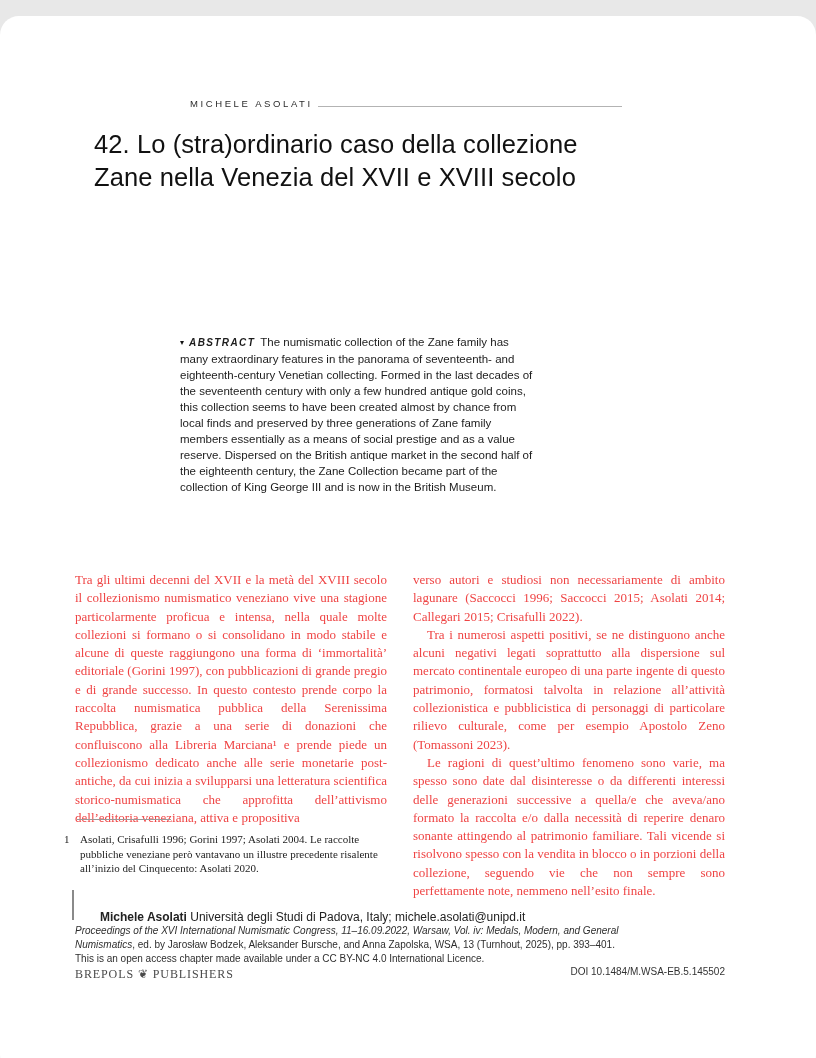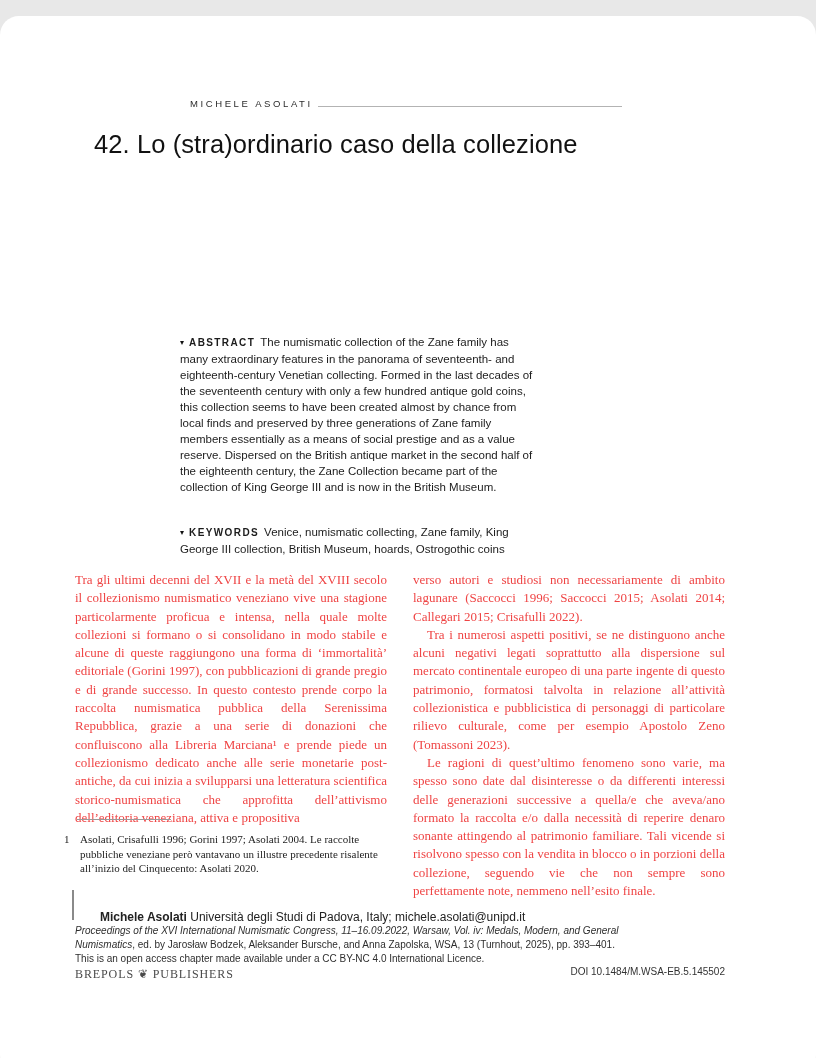--- a/index.html
+++ b/index.html
@@ -26,21 +26,21 @@
   .chapter-title div{white-space:nowrap;}
   
   .meta-block{
     position:absolute;left:180px;width:354px;
     font-family:"Liberation Sans",sans-serif;
     font-size:11.5px;line-height:16px;color:#1c1c1c;text-align:left;
   }
   .abstract-block{top:306px;}
   .keywords-block{top:496px;}
   .meta-block .marker{font-size:8px;color:#111;margin-right:5px;vertical-align:1px;}
-  .meta-block .lab{font-weight:700;letter-spacing:1.4px;font-size:10px;margin-right:5px;}
+  .meta-block .lab{font-weight:700;letter-spacing:1.4px;font-size:10px;margin-right:5px;font-style:italic;}
   
   .body-cols{
     position:absolute;left:75px;top:555px;width:650px;
     display:flex;gap:26px;
   }
   .col{width:312px;font-size:13px;line-height:18.3px;text-align:justify;color:#ef4444;}
   .col p{margin:0;}
   .col p.indent{text-indent:14px;}
   
   .footnote-rule{position:absolute;left:77px;top:803px;width:94px;height:1px;background:#9a9a9a;}
@@ -76,29 +76,27 @@
 </head>
 <body>
 
 <div class="page">
 
   <div class="running-author">MICHELE ASOLATI</div>
   <div class="head-rule"></div>
 
   <div class="chapter-title">
     <div>42. Lo (stra)ordinario caso della collezione</div>
+    <div>Zane nella Venezia del XVII e XVIII secolo</div>
   </div>
 
   <p class="meta-block abstract-block">
     <span class="marker">▾</span><span class="lab">ABSTRACT</span><span>The numismatic collection of the Zane family has many extraordinary features in the panorama of seventeenth- and eighteenth-century Venetian collecting. Formed in the last decades of the seventeenth century with only a few hundred antique gold coins, this collection seems to have been created almost by chance from local finds and preserved by three generations of Zane family members essentially as a means of social prestige and as a value reserve. Dispersed on the British antique market in the second half of the eighteenth century, the Zane Collection became part of the collection of King George III and is now in the British Museum.</span>
   </p>
 
-  <p class="meta-block keywords-block">
-    <span class="marker">▾</span><span class="lab">KEYWORDS</span><span>Venice, numismatic collecting, Zane family, King George III collection, British Museum, hoards, Ostrogothic coins</span>
-  </p>
 
   <div class="body-cols">
     <div class="col">
       <p>Tra gli ultimi decenni del XVII e la metà del XVIII secolo il collezionismo numismatico veneziano vive una stagione particolarmente proficua e intensa, nella quale molte collezioni si formano o si consolidano in modo stabile e alcune di queste raggiungono una forma di ‘immortalità’ editoriale (Gorini 1997), con pubblicazioni di grande pregio e di grande successo. In questo contesto prende corpo la raccolta numismatica pubblica della Serenissima Repubblica, grazie a una serie di donazioni che confluiscono alla Libreria Marciana¹ e prende piede un collezionismo dedicato anche alle serie monetarie post-antiche, da cui inizia a svilupparsi una letteratura scientifica storico-numismatica che approfitta dell’attivismo dell’editoria veneziana, attiva e propositiva</p>
     </div>
     <div class="col">
       <p>verso autori e studiosi non necessariamente di ambito lagunare (Saccocci 1996; Saccocci 2015; Asolati 2014; Callegari 2015; Crisafulli 2022).</p>
       <p class="indent">Tra i numerosi aspetti positivi, se ne distinguono anche alcuni negativi legati soprattutto alla dispersione sul mercato continentale europeo di una parte ingente di questo patrimonio, formatosi talvolta in relazione all’attività collezionistica e pubblicistica di personaggi di particolare rilievo culturale, come per esempio Apostolo Zeno (Tomassoni 2023).</p>
       <p class="indent">Le ragioni di quest’ultimo fenomeno sono varie, ma spesso sono date dal disinteresse o da differenti interessi delle generazioni successive a quella/e che aveva/ano formato la raccolta e/o dalla necessità di reperire denaro sonante attingendo al patrimonio familiare. Tali vicende si risolvono spesso con la vendita in blocco o in porzioni della collezione, seguendo vie che non sempre sono perfettamente note, nemmeno nell’esito finale.</p>
     </div>

